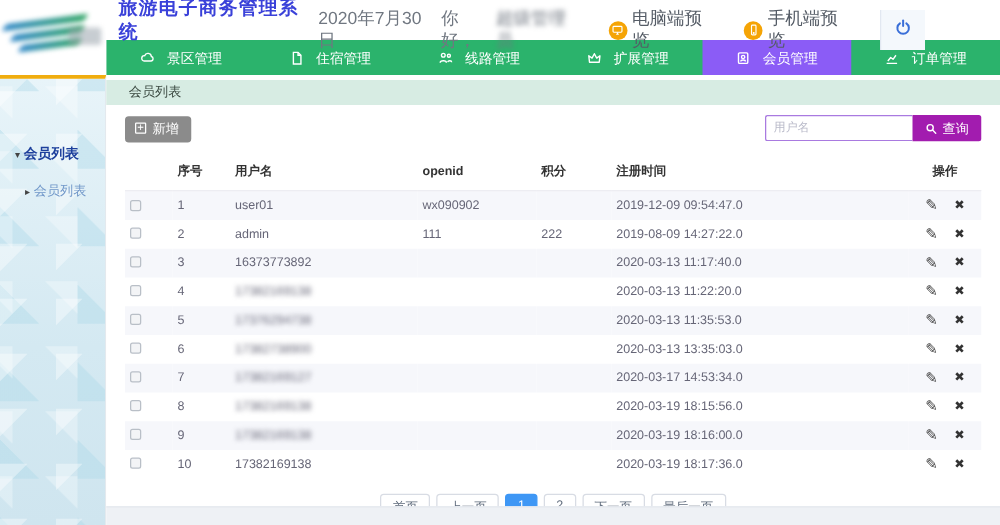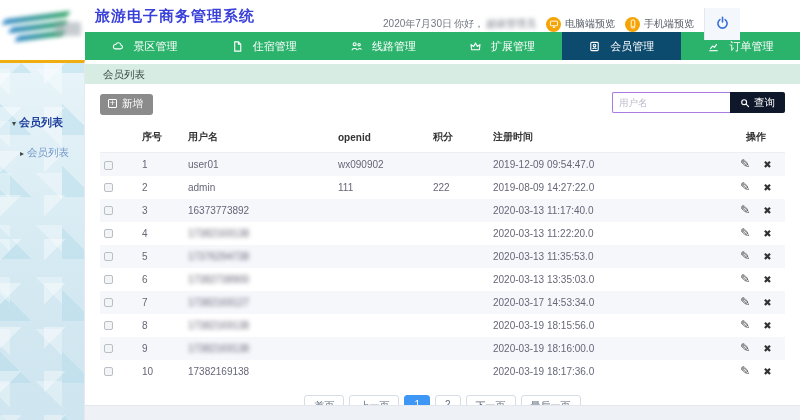--- a/index.html
+++ b/index.html
@@ -14,38 +14,38 @@
   .logo-art { position:absolute; left:6px; top:12px; width:60px; filter:blur(2px); }
   .logo-stripe { height:6px; margin:3px 0; border-radius:2px;
     background:linear-gradient(90deg,#2e86c8,#28a25f);
     transform:skewX(-38deg) rotate(-8deg); }
   .logo-stripe:nth-child(2){ width:52px; margin-left:6px; }
   .logo-stripe:nth-child(3){ width:44px; margin-left:12px; }
   .logo-txt { position:absolute; right:4px; top:22px; width:26px; height:14px;
     background:#9aa4ad; opacity:.55; filter:blur(2px); border-radius:2px; }
   .app-title { margin-left:95px; font-size:15px; font-weight:bold; color:#3a41d9;
     letter-spacing:1px; }
-  .header-right { margin-left:auto; display:flex; align-items:center; gap:10px;
-    font-size:10px; color:#707781; height:32px;margin-top:16px; }
+  .header-right { margin-left:auto; display:flex; align-items:center; gap:20px;
+    font-size:14px; color:#707781; height:32px;margin-top:16px; }
   .greet { display:flex; gap:2px; align-items:center; }
   .blur { filter:blur(2px); }
   .preview-btn { display:flex; align-items:center; gap:4px; color:#555c66;
     cursor:pointer; }
   .orange-circle { width:15px; height:15px; border-radius:50%; background:#f5a405;
     display:flex; align-items:center; justify-content:center; }
   .power-box { width:36px; height:32px; border-left:1px solid #e2e8f1;
     background:#f4f8fc; display:flex; align-items:center; justify-content:center;
     cursor:pointer; }
 
   
   .nav { position:absolute; left:85px; top:32px; width:715px; height:28px;
     background:#2bb36c; display:flex; z-index:2; }
   .nav-item { flex:1; display:flex; align-items:center; justify-content:center;
     gap:9px; color:#fff; font-size:11px; cursor:pointer; }
-  .nav-item.active { background:#0c4a6e; }
+  .nav-item.active { background:#8b5cf6; }
   .nav-item svg { flex:0 0 auto; }
 
   
   .sidebar { position:absolute; left:0; top:60px; width:85px; height:360px;
     border-top:3px solid #f0ad0f;
     background:
       linear-gradient(135deg, rgba(255,255,255,.38) 25%, transparent 25%) 0 0/44px 44px,
       linear-gradient(225deg, rgba(255,255,255,.30) 25%, transparent 25%) 10px 6px/52px 52px,
       linear-gradient(45deg, rgba(176,218,233,.45) 25%, transparent 25%) 0 10px/62px 62px,
       linear-gradient(180deg,#e8f4f9 0%, #d4e9f2 60%, #cfe5ef 100%);
@@ -66,21 +66,21 @@
   .add-btn { display:inline-flex; align-items:center; gap:5px; background:#8b8b8b;
     color:#fff; font-size:10.5px; padding:3px 10px 4px 8px; border:none;
     border-radius:3px; cursor:pointer; }
   .plus-box { width:9px; height:9px; border:1px solid #fff; border-radius:1px;
     font-size:9px; line-height:7px; text-align:center; display:inline-block; }
   .search-group { position:absolute; right:15px; top:8px; display:flex; }
   .search-input { width:118px; height:21px; border:1px solid #a97ae0;
     border-right:none; border-radius:2px 0 0 2px; font-size:9.5px; padding:0 6px;
     color:#555; outline:none; }
   .search-input::placeholder { color:#b9bac9; }
-  .search-btn { height:21px; background:#0f172a; color:#fff; border:none;
+  .search-btn { height:21px; background:#a21caf; color:#fff; border:none;
     border-radius:0 2px 2px 0; font-size:10.5px; padding:2px 10px; display:flex;
     align-items:center; gap:4px; cursor:pointer; }
 
   
   table { width:685px; margin:2px 15px 0 15px; border-collapse:collapse;
     font-size:10px; table-layout:fixed; }
   th { text-align:left; font-weight:bold; color:#333; padding:8px 4px;
     border-bottom:1px solid #ededf2; font-size:10px; }
   th.c-op { text-align:center; }
   td { height:23px; padding:0 4px; color:#667; }

